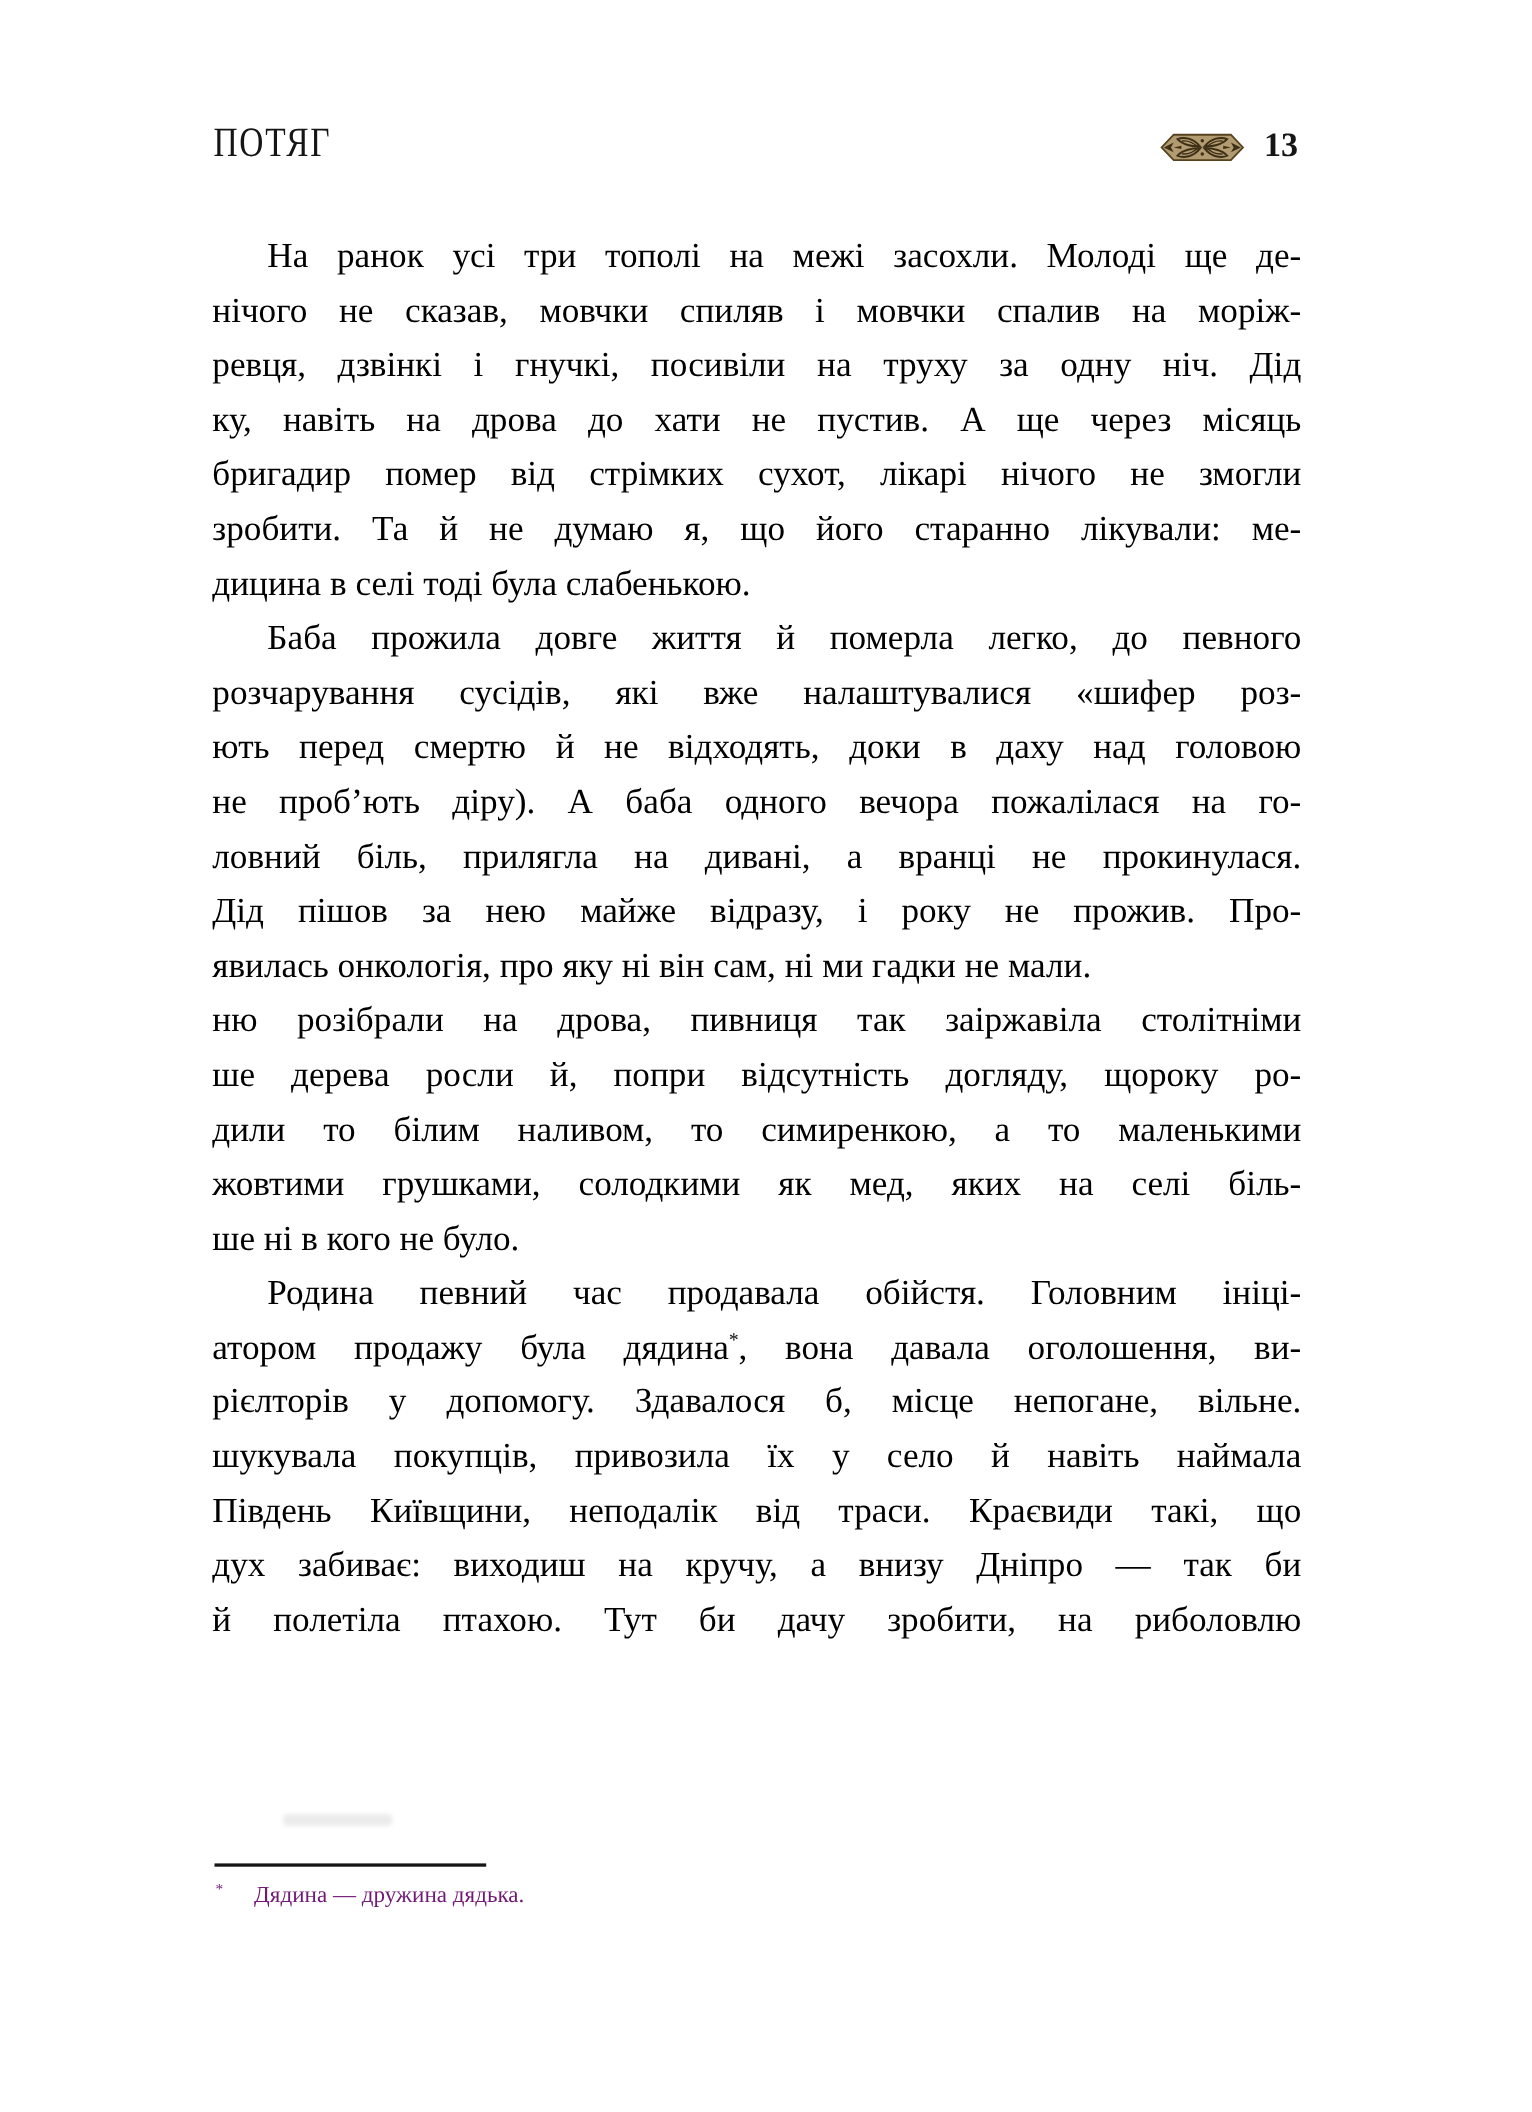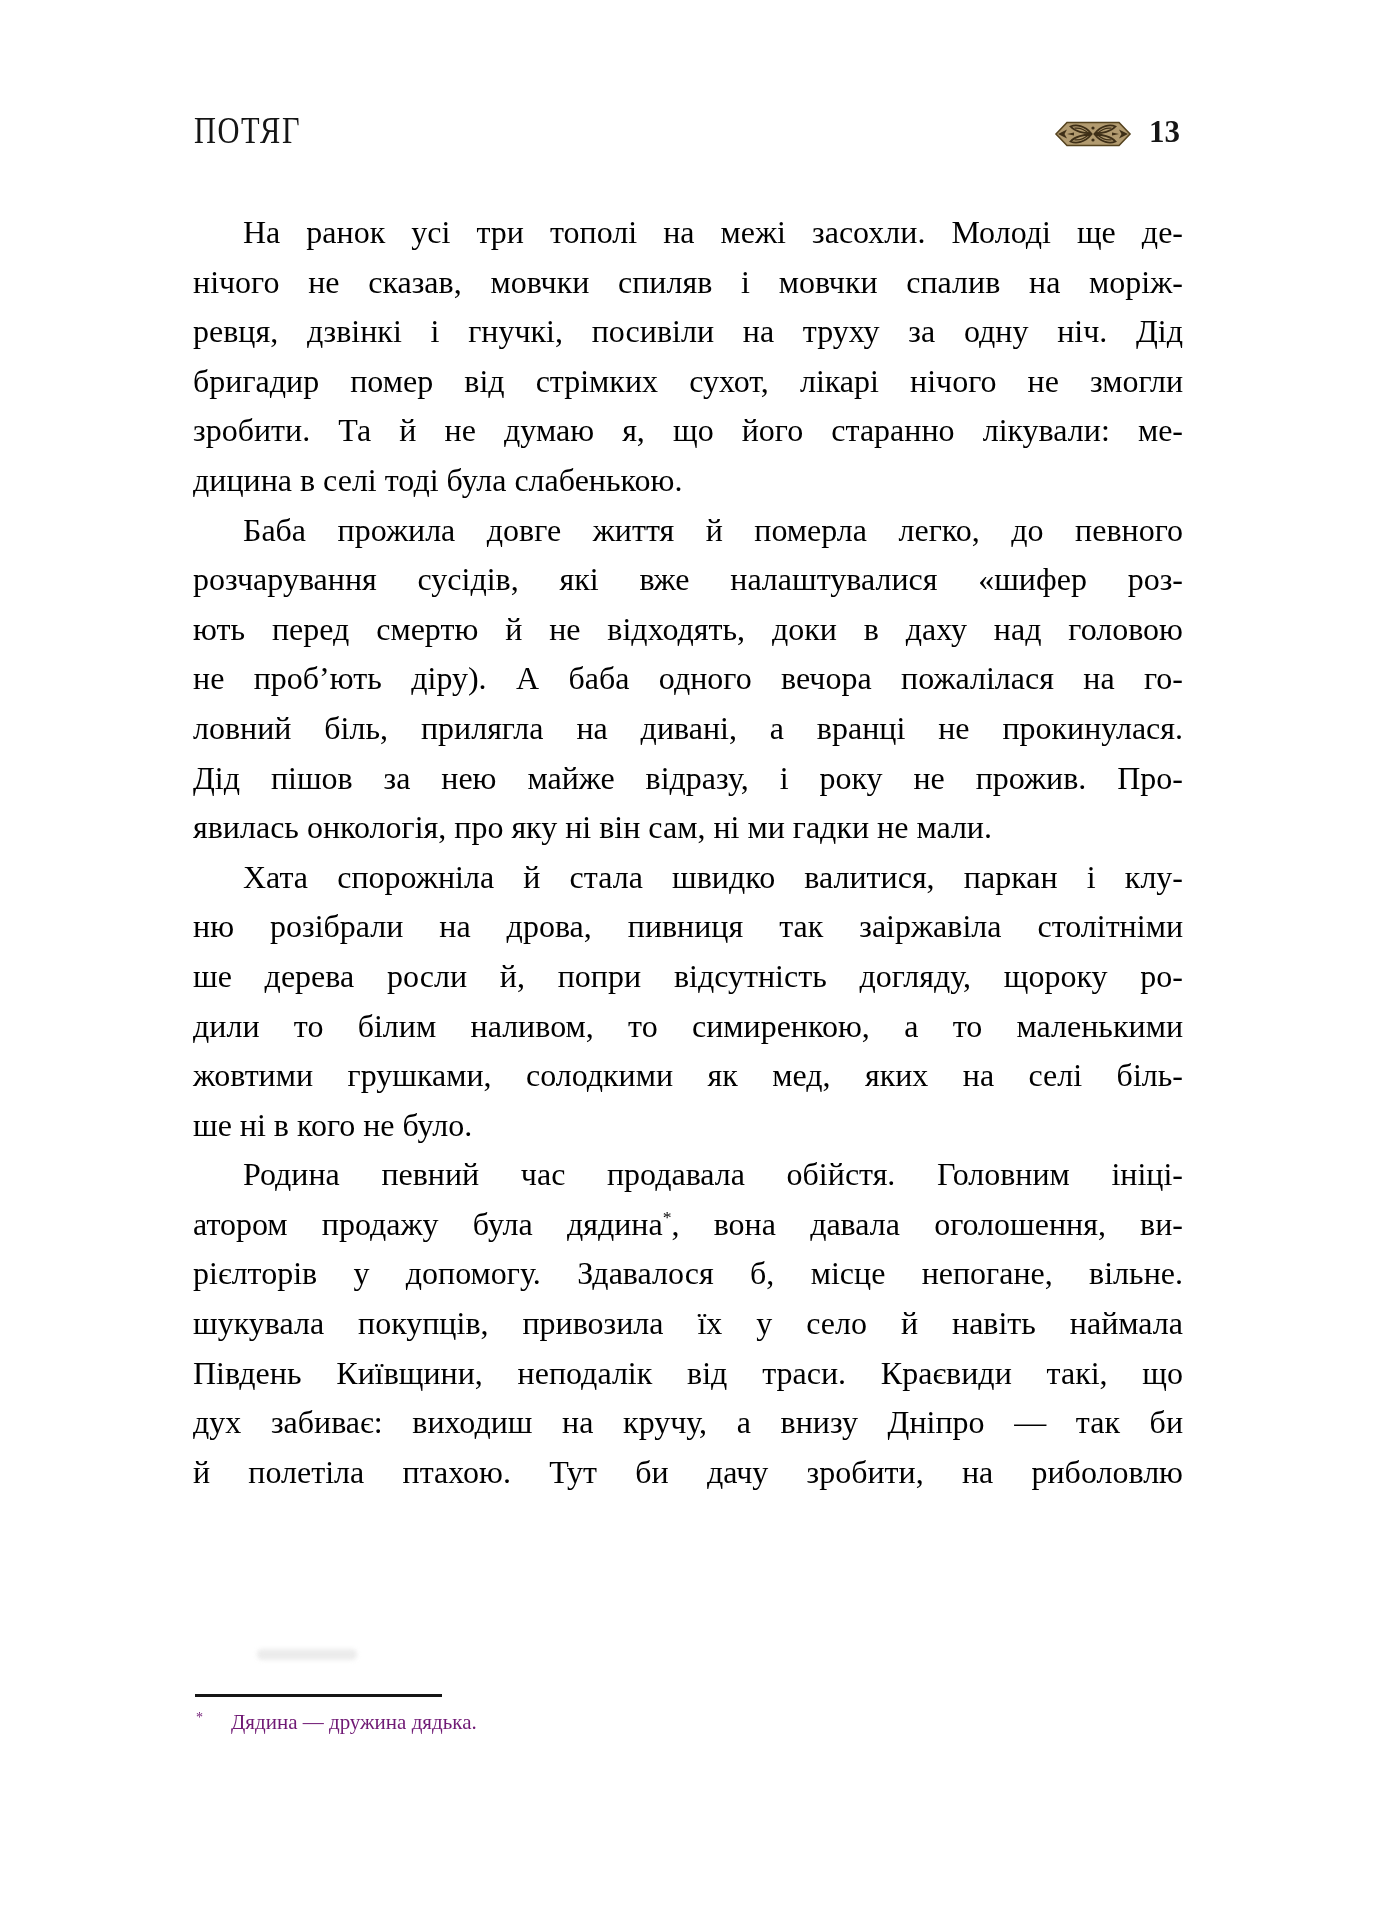--- a/index.html
+++ b/index.html
@@ -123,31 +123,31 @@
       <circle cx="39" cy="20" r="1.6" fill="#3e2f17"></circle>
     </svg>
   </div>
 
   <div class="page-number">13</div>
 
   <main class="body-text">
       <div class="line indent">На ранок усі три тополі на межі засохли. Молоді ще де-</div>
       <div class="line">нічого не сказав, мовчки спиляв і мовчки спалив на моріж-</div>
       <div class="line">ревця, дзвінкі і гнучкі, посивіли на труху за одну ніч. Дід</div>
+      <div class="line">ку, навіть на дрова до хати не пустив. А ще через місяць</div>
       <div class="line">бригадир помер від стрімких сухот, лікарі нічого не змогли</div>
       <div class="line">зробити. Та й не думаю я, що його старанно лікували: ме-</div>
       <div class="line flush">дицина в селі тоді була слабенькою.</div>
       <div class="line indent">Баба прожила довге життя й померла легко, до певного</div>
       <div class="line">розчарування сусідів, які вже налаштувалися «шифер роз-</div>
       <div class="line">ють перед смертю й не відходять, доки в даху над головою</div>
       <div class="line">не проб’ють діру). А баба одного вечора пожалілася на го-</div>
       <div class="line">ловний біль, прилягла на дивані, а вранці не прокинулася.</div>
       <div class="line">Дід пішов за нею майже відразу, і року не прожив. Про-</div>
       <div class="line flush">явилась онкологія, про яку ні він сам, ні ми гадки не мали.</div>
-      <div class="line indent">Хата спорожніла й стала швидко валитися, паркан і клу-</div>
       <div class="line">ню розібрали на дрова, пивниця так заіржавіла столітніми</div>
       <div class="line">ше дерева росли й, попри відсутність догляду, щороку ро-</div>
       <div class="line">дили то білим наливом, то симиренкою, а то маленькими</div>
       <div class="line">жовтими грушками, солодкими як мед, яких на селі біль-</div>
       <div class="line flush">ше ні в кого не було.</div>
       <div class="line indent">Родина певний час продавала обійстя. Головним ініці-</div>
       <div class="line"><span>атором продажу була дядина</span><sup>*</sup><span>, вона давала оголошення, ви-</span></div>
       <div class="line">рієлторів у допомогу. Здавалося б, місце непогане, вільне.</div>
       <div class="line">шукувала покупців, привозила їх у село й навіть наймала</div>
       <div class="line">Південь Київщини, неподалік від траси. Краєвиди такі, що</div>

